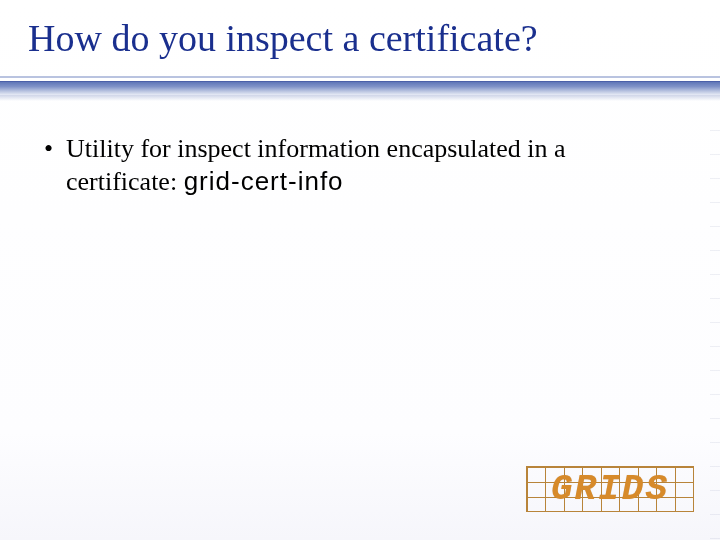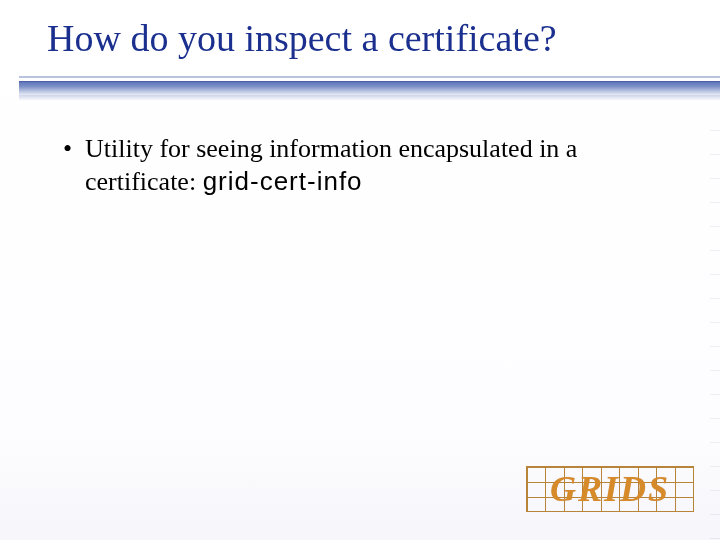--- a/index.html
+++ b/index.html
@@ -7,21 +7,20 @@
   body {
     font-family: "Times New Roman", Times, serif;
     background: #ffffff;
     position: relative;
   }
   .slide {
     width: 720px;
     height: 540px;
     position: relative;
     background: linear-gradient(to bottom, #ffffff 0%, #fdfdff 80%, #f6f6fb 100%);
-    padding-left: 19px;
   }
   .title {
     padding: 18px 28px 6px 28px;
     color: #1a2f8e;
     font-size: 38px;
     font-weight: 400;
     line-height: 1.1;
     white-space: nowrap;
   }
   .divider {
@@ -88,21 +87,21 @@
       repeating-linear-gradient(to bottom, #b8843a 0 1px, transparent 1px 15px);
     border: 1px solid #b8843a;
     box-sizing: border-box;
   }
   .logo-text {
     position: absolute;
     inset: 0;
     display: flex;
     align-items: center;
     justify-content: center;
-    font-family: Liberation Serif, serif;
+    font-family: Liberation Mono, monospace;
     font-weight: 900;
     font-size: 36px;
     letter-spacing: 2px;
     color: #d78a2a;
     font-style: italic;
     text-shadow: 0 0 1px rgba(0,0,0,0.15);
   }
   .right-edge-ticks {
     position: absolute;
     right: 0;
@@ -128,21 +127,21 @@
     <div class="bar-top"></div>
     <div class="bar-gap"></div>
     <div class="bar-main"></div>
     <div class="bar-shadow"></div>
   </div>
 
   <div class="content">
     <div class="bullet-item">
       <div class="bullet-dot">•</div>
       <div class="bullet-text">
-        <span>Utility for seeing information encapsulated in a certificate: </span><span class="mono">grid-cert-info</span>
+        <span>Utility for inspect information encapsulated in a certificate: </span><span class="mono">grid-cert-info</span>
       </div>
     </div>
   </div>
 
   <div class="right-edge-ticks"></div>
 
   <div class="logo">
     <div class="logo-grid"></div>
     <div class="logo-text">GRIDS</div>
   </div>

